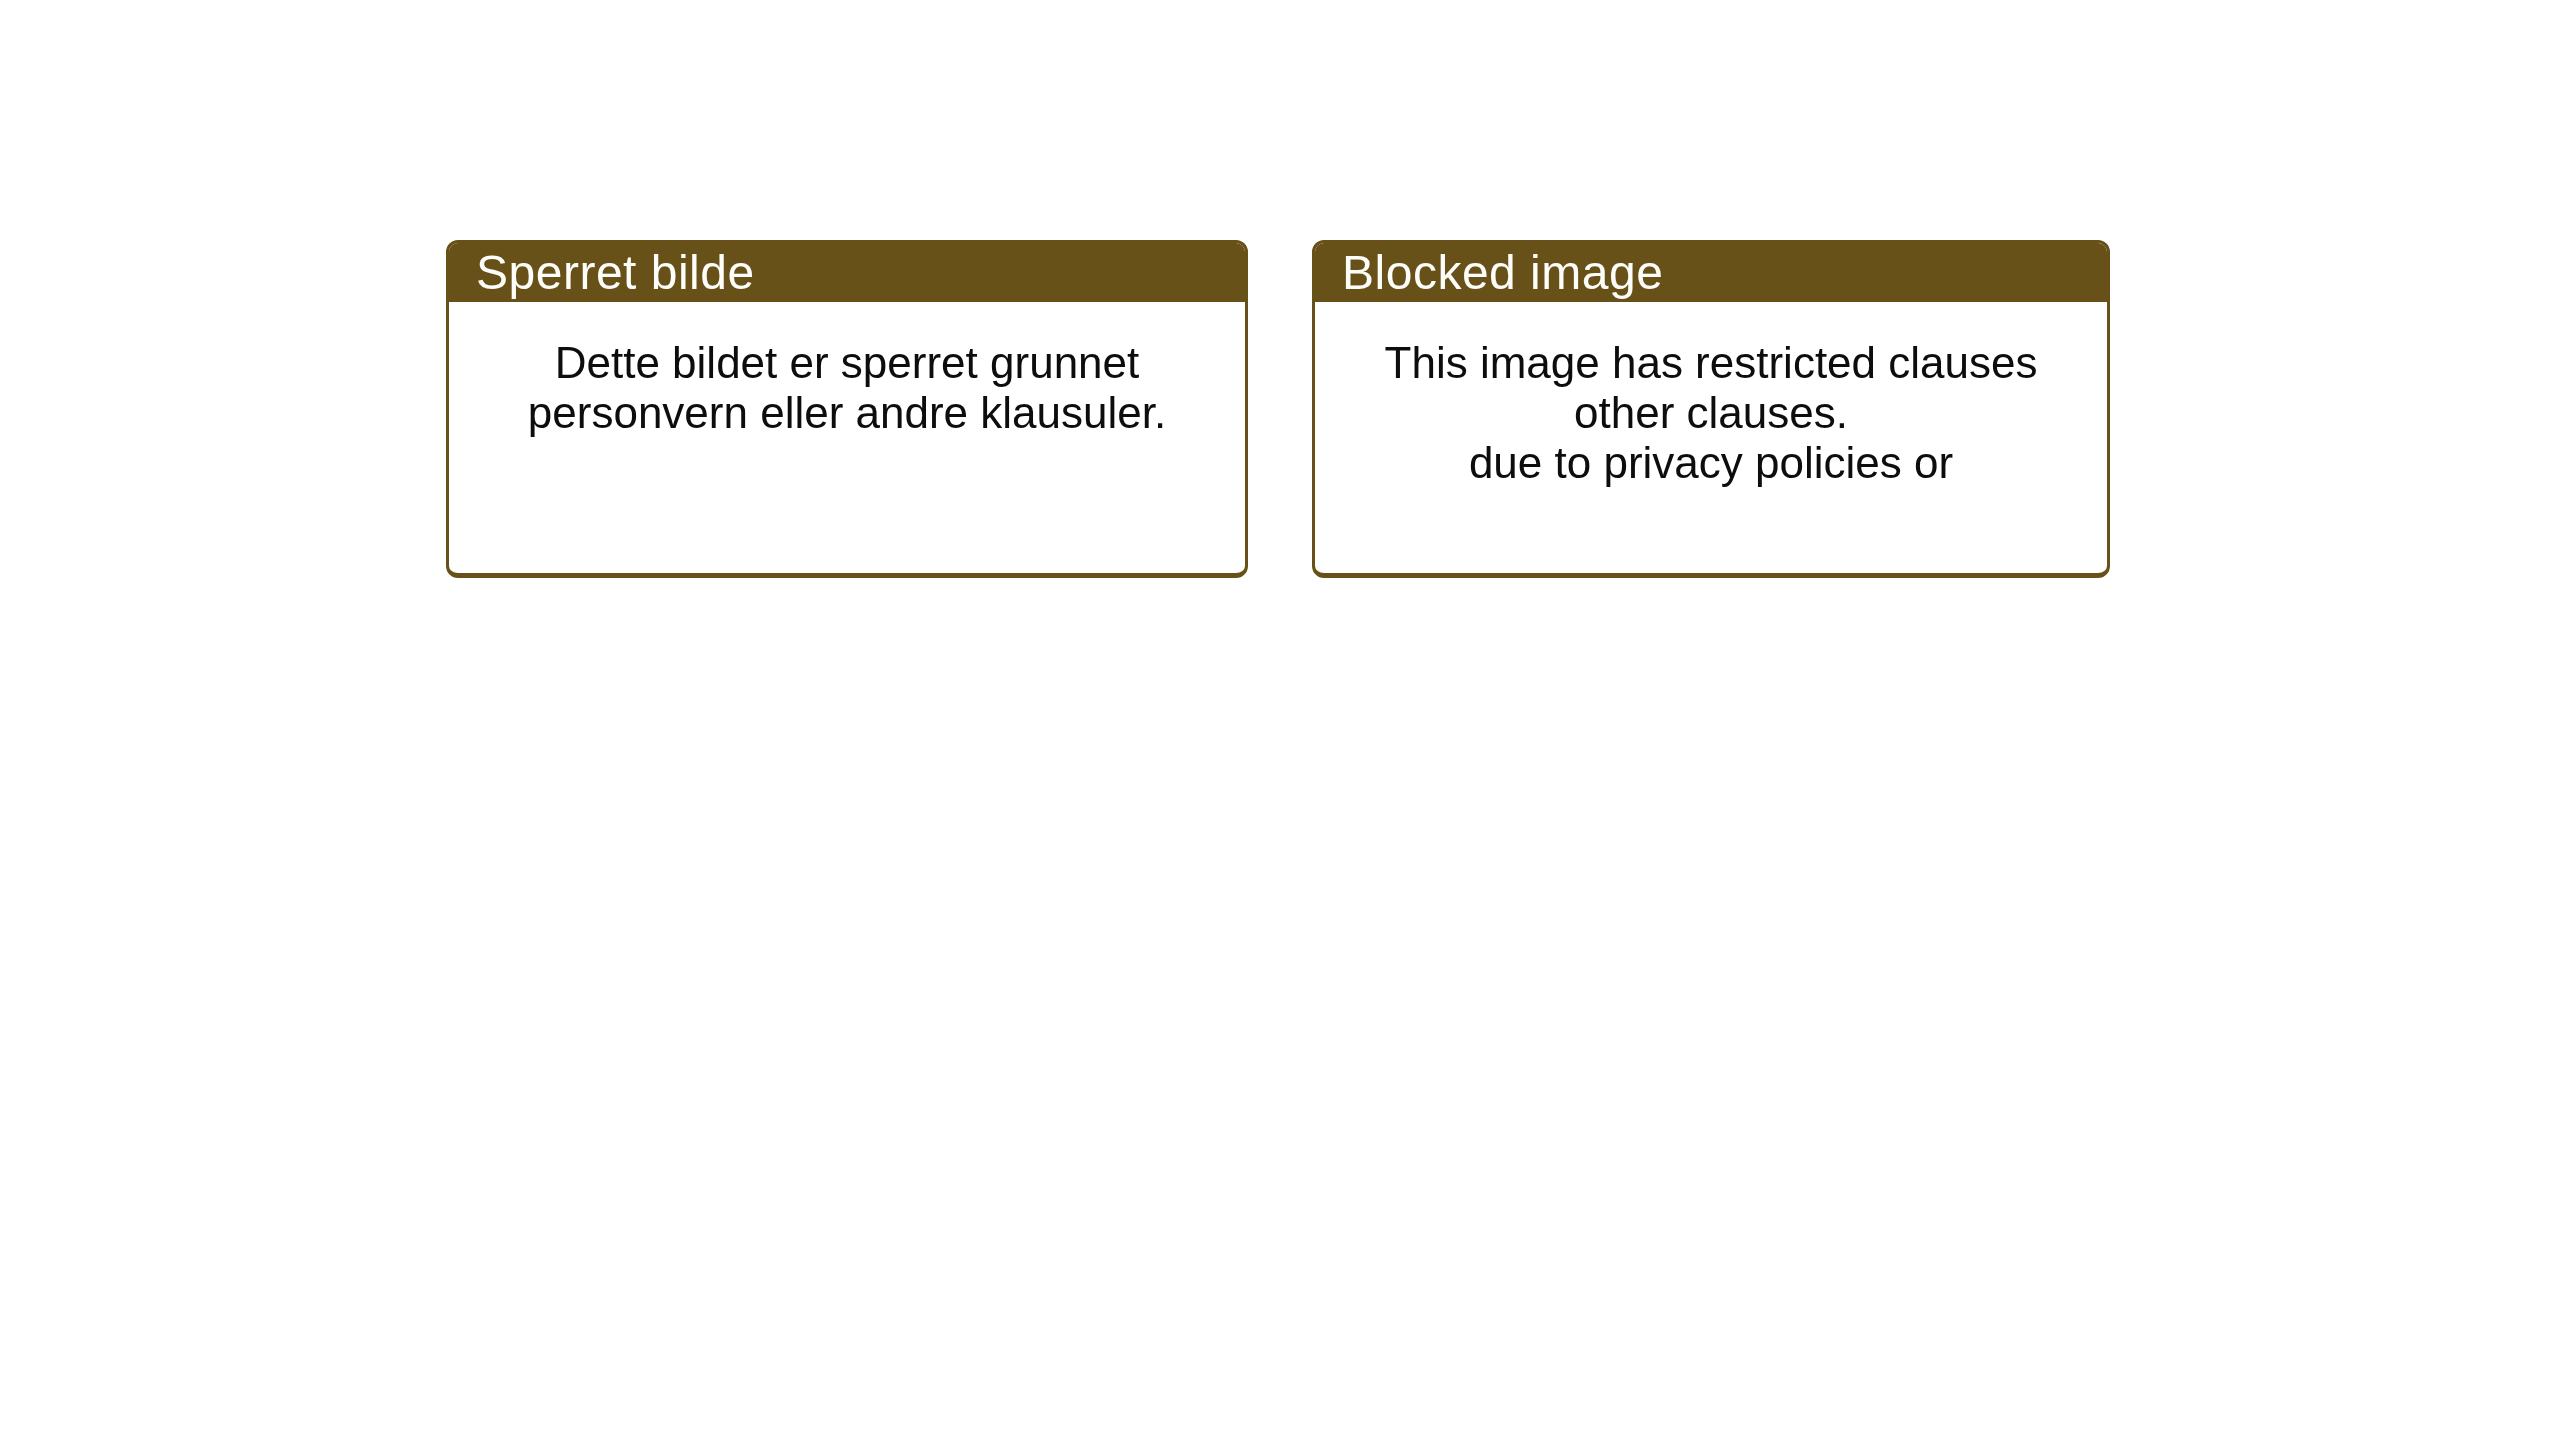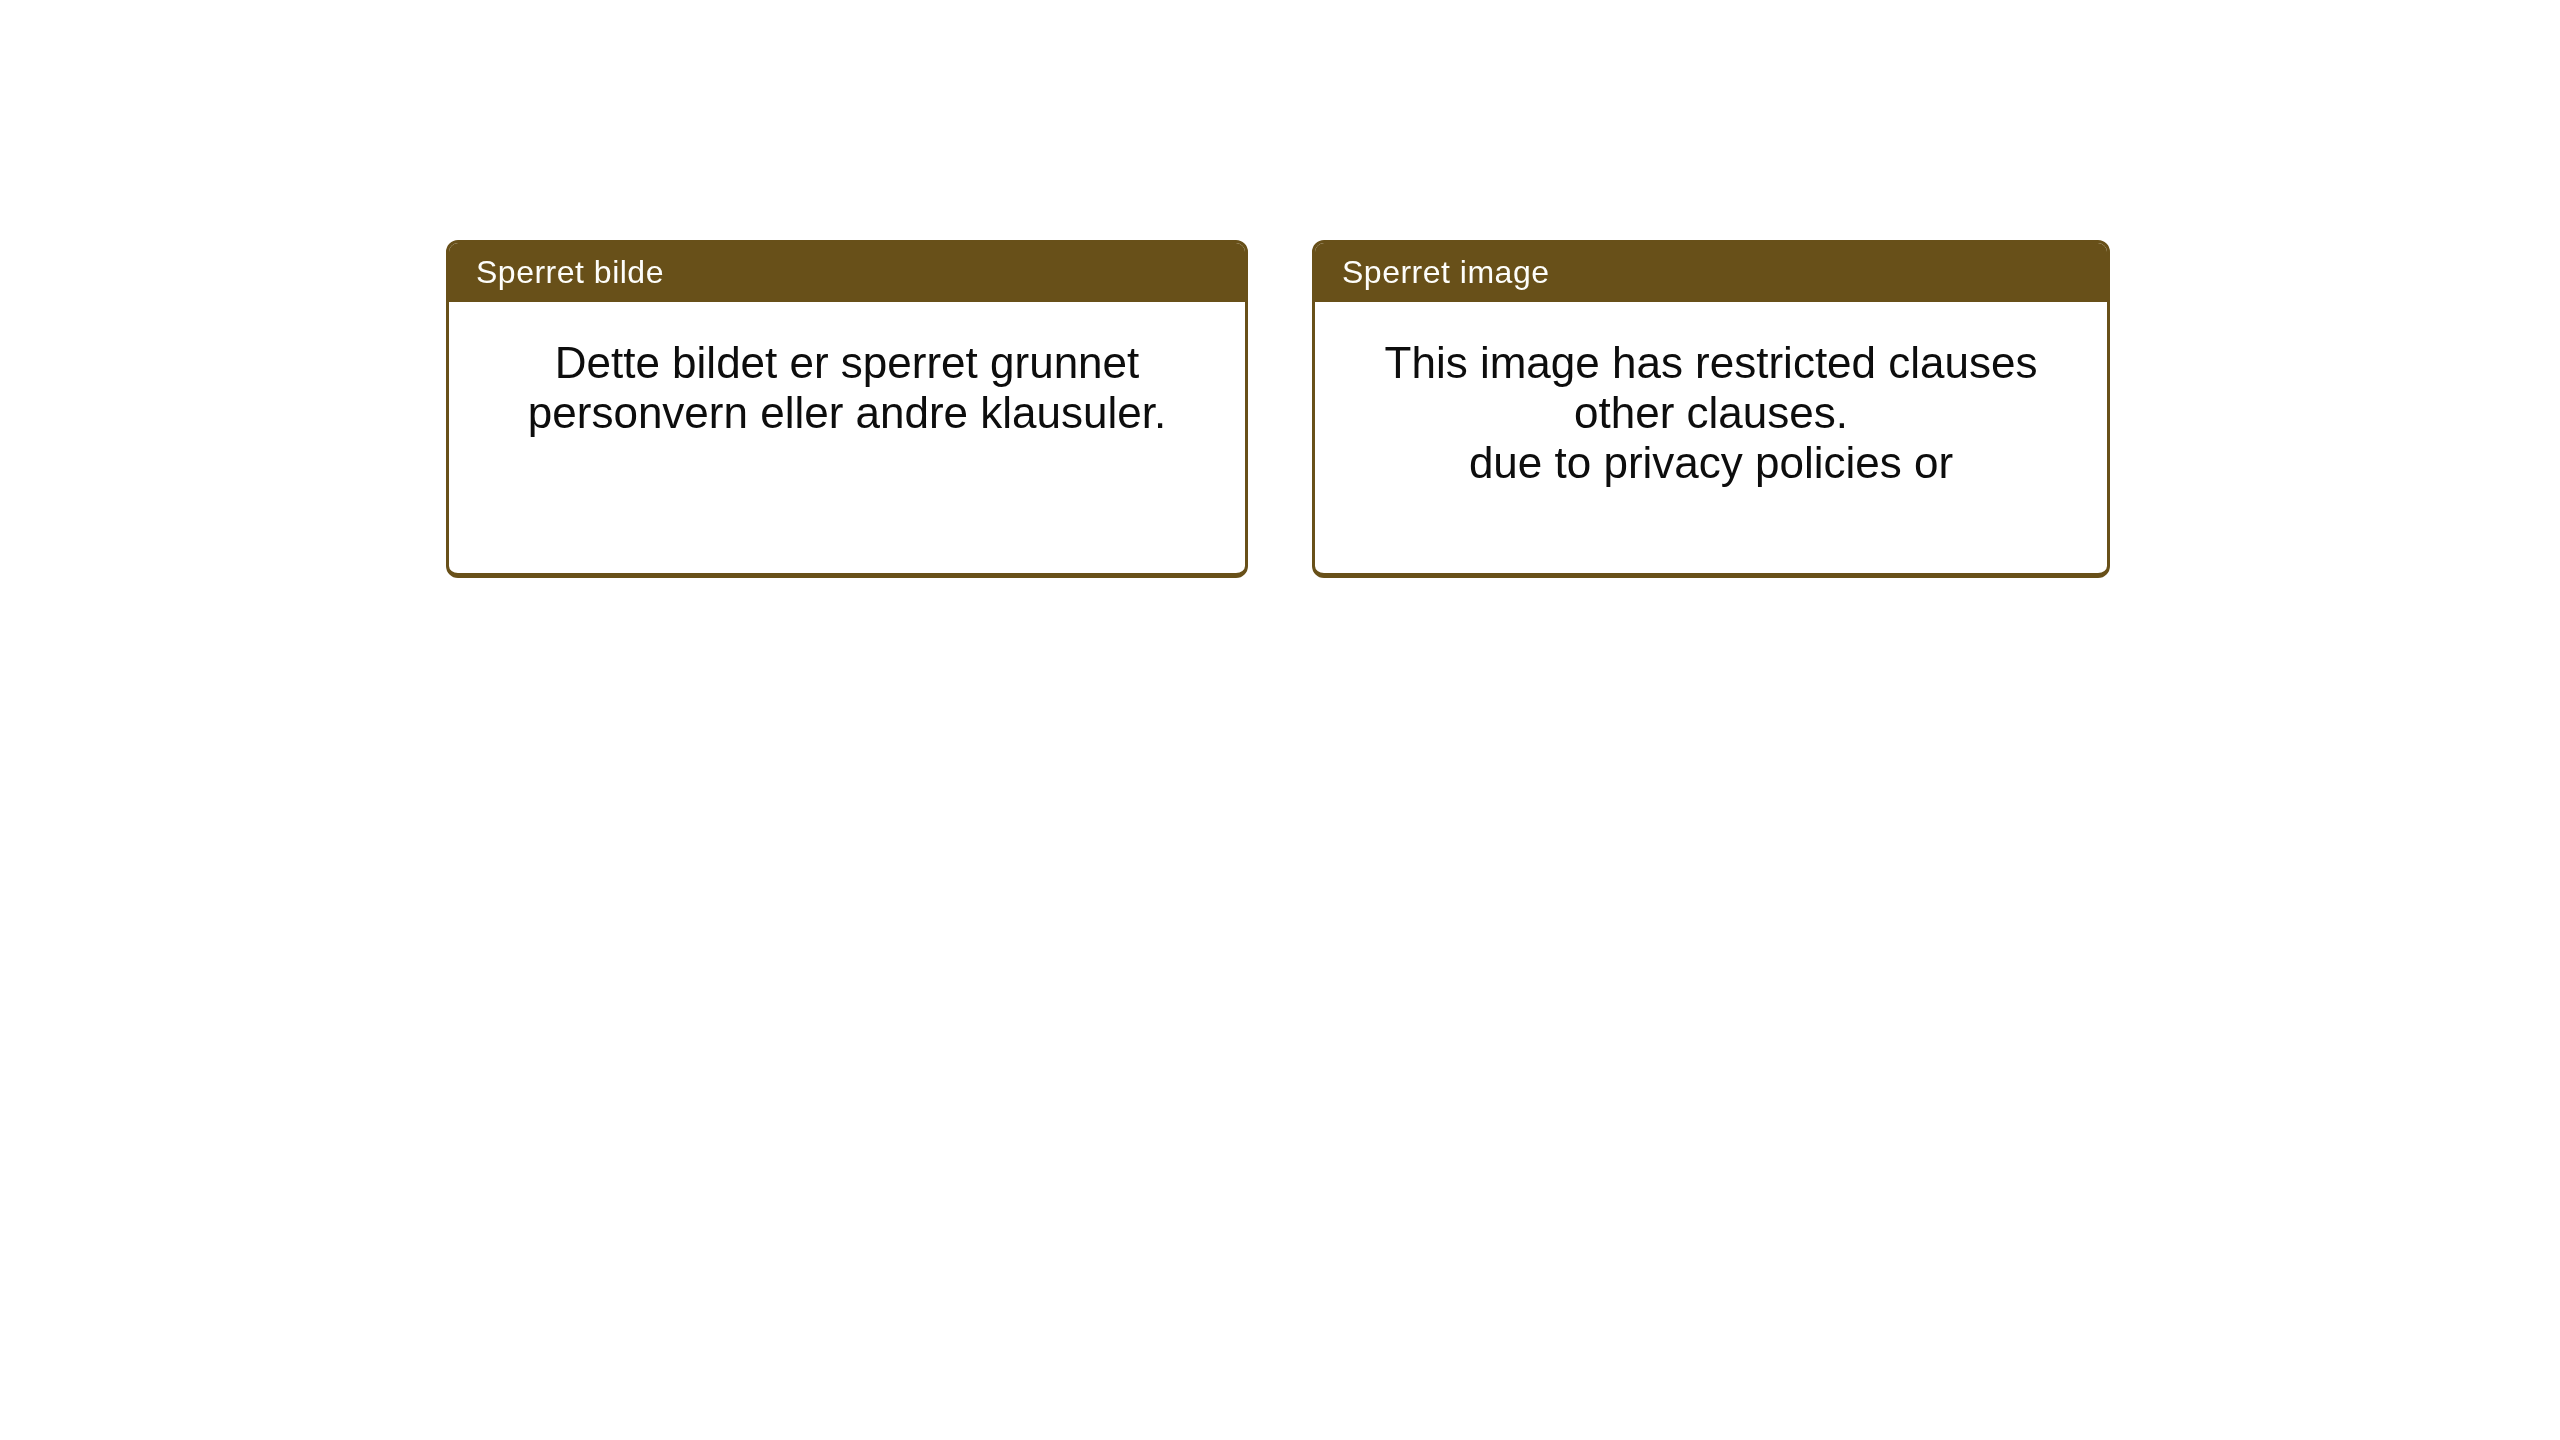--- a/index.html
+++ b/index.html
@@ -28,21 +28,21 @@
   }
   .notice-card.card-left  { left: 446px;  width: 802px; }
   .notice-card.card-right { left: 1312px; width: 798px; }
   .notice-card .card-header {
     height: 59px;
     background: #685019;
     color: #fdfdfa;
     display: flex;
     align-items: center;
     padding: 0 27px;
-    font-size: 32px;
+    font-size: 48px;
     font-weight: 400;
     letter-spacing: 0.5px;
   }
   .notice-card .card-body {
     padding: 36px 27px 0 27px;
     color: #0d0d0d;
     font-size: 44px;
     line-height: 50px;
     font-weight: 400;
     text-align: center;
@@ -61,21 +61,21 @@
       <span>Sperret bilde</span>
     </div>
     <div class="card-body">
       <div class="line">Dette bildet er sperret grunnet</div>
       <div class="line">personvern eller andre klausuler.</div>
     </div>
   </div>
 
   <div class="notice-card card-right">
     <div class="card-header">
-      <span>Sperret image</span>
+      <span>Blocked image</span>
     </div>
     <div class="card-body">
       <div class="line">This image has restricted clauses</div>
       <div class="line">other clauses.</div>
       <div class="line">due to privacy policies or</div>
     </div>
   </div>
 
 </div>
 

